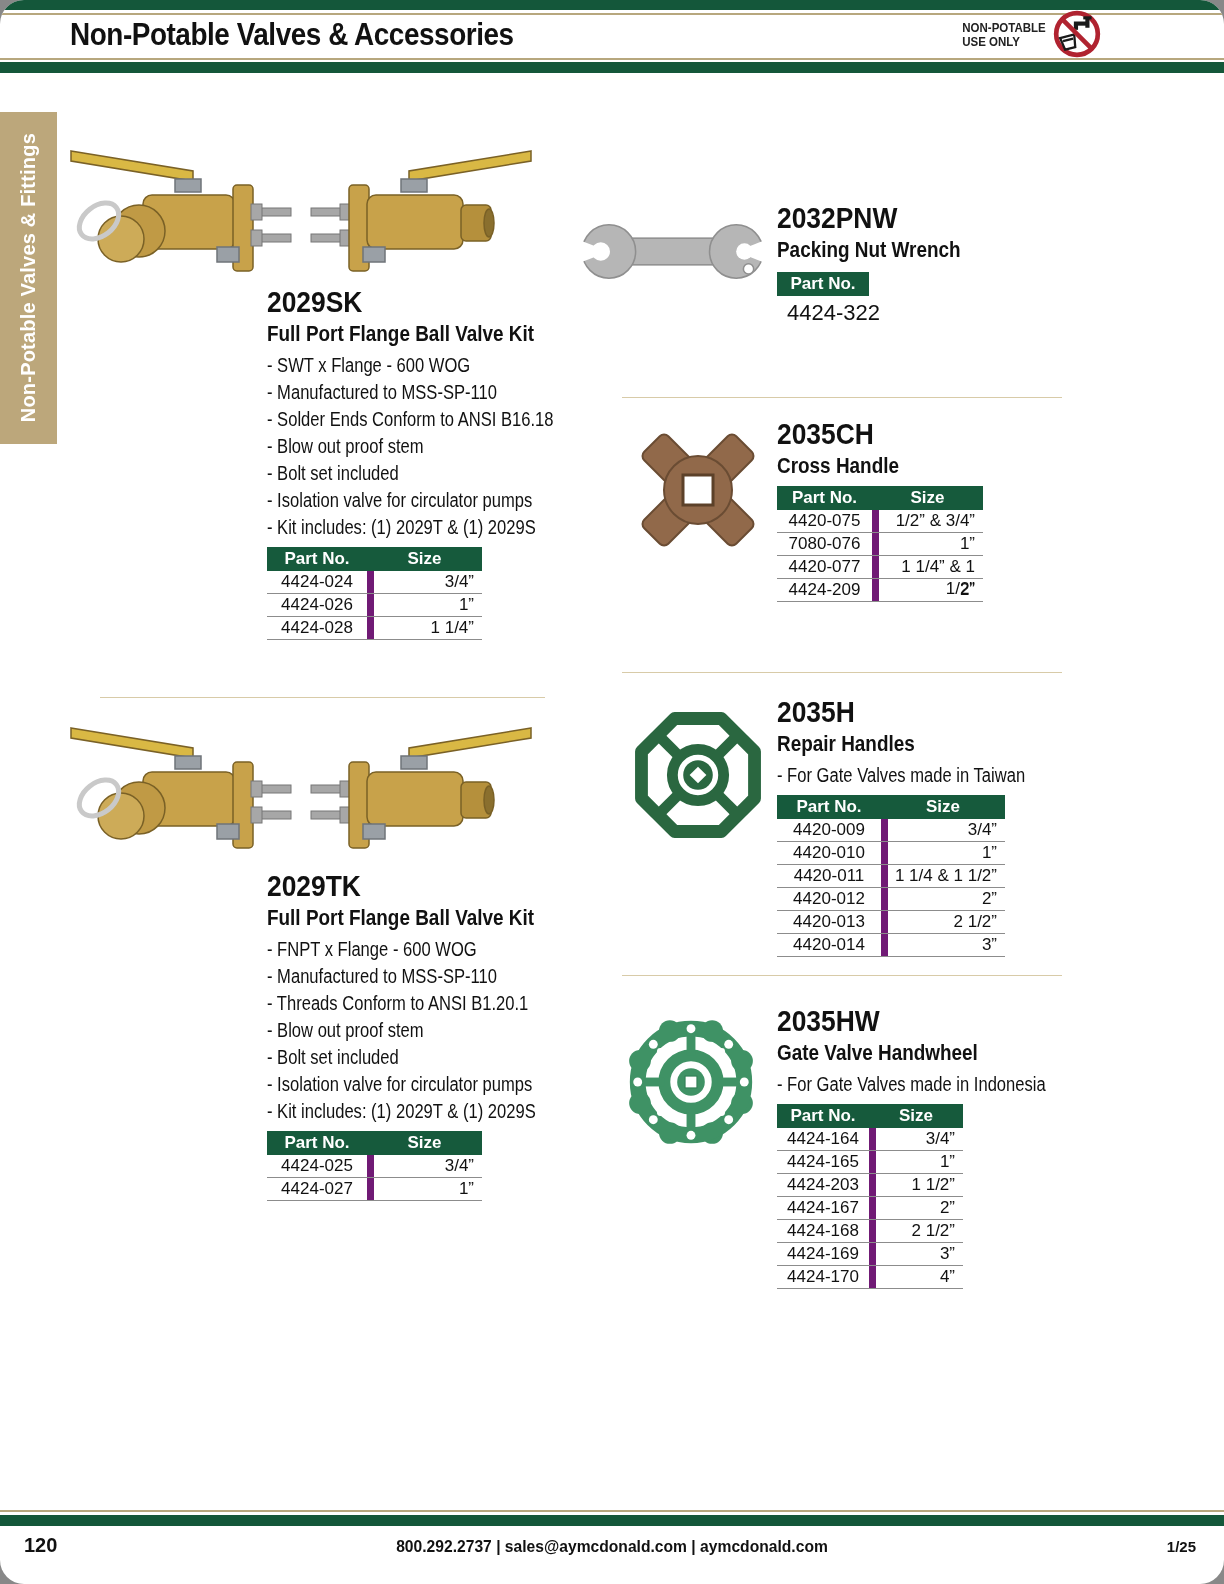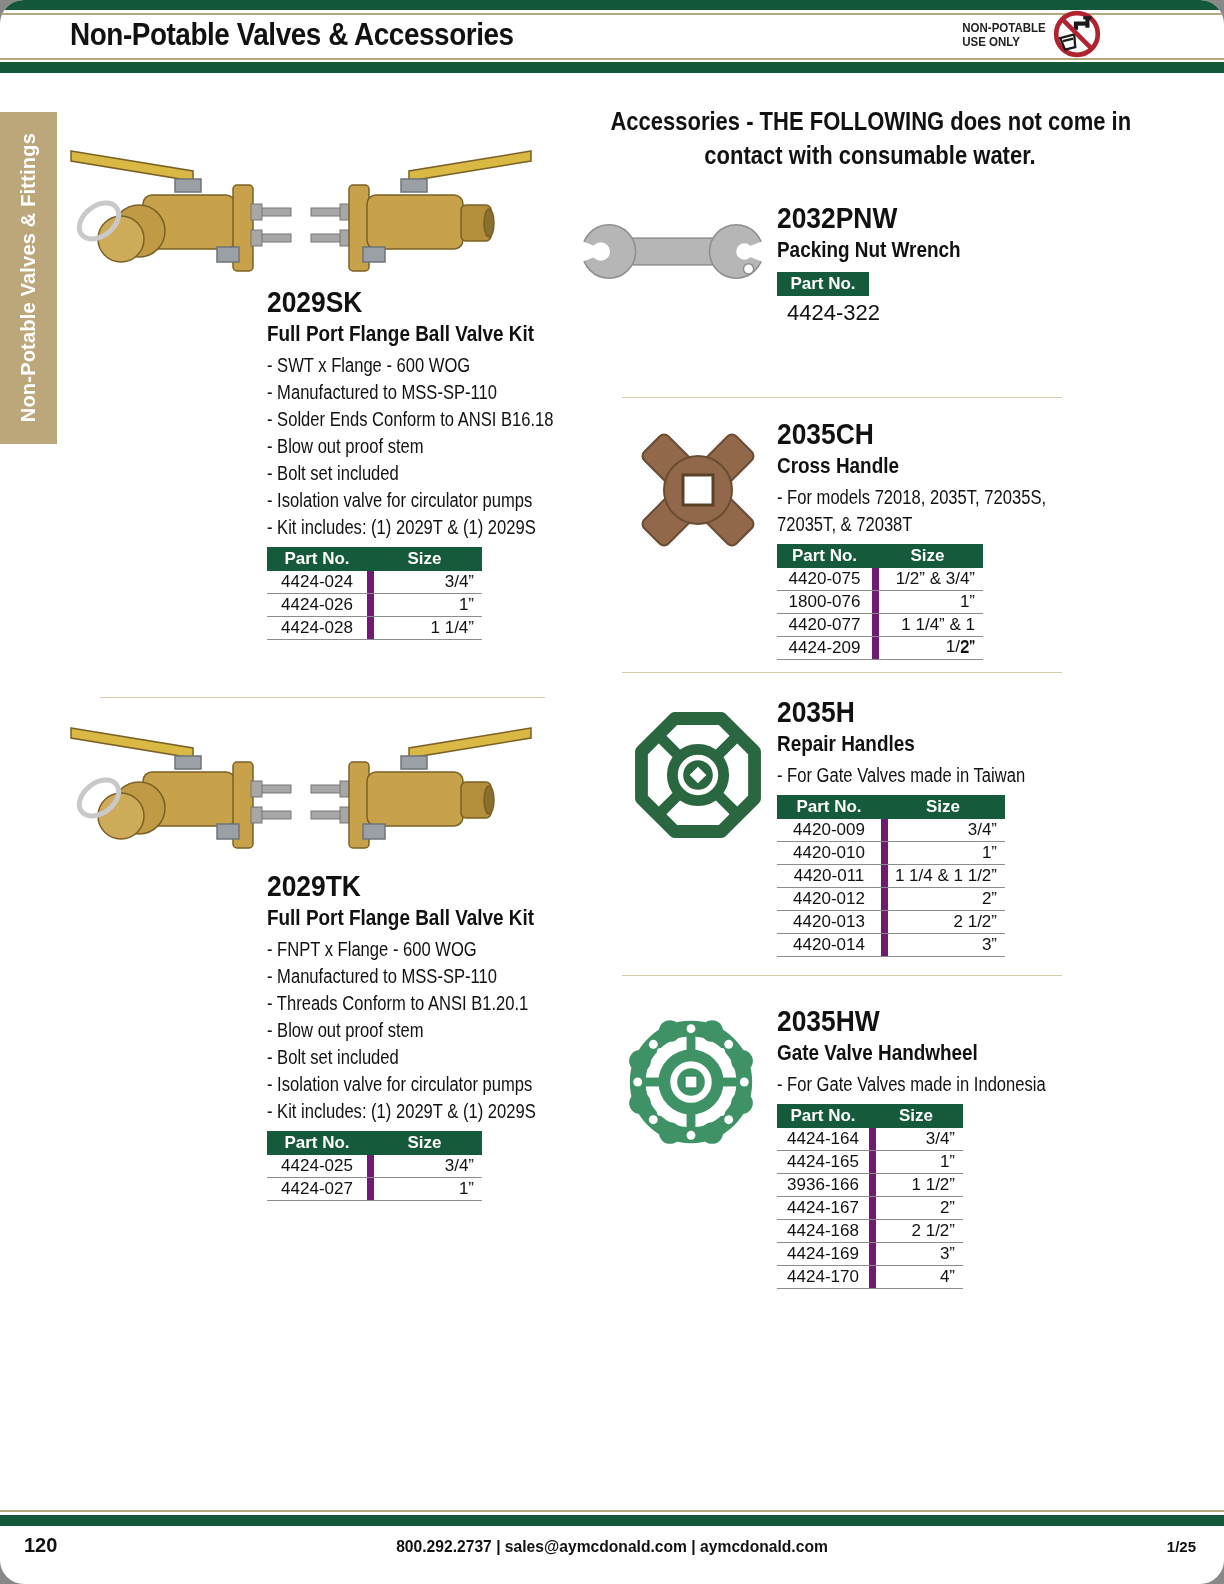--- a/index.html
+++ b/index.html
@@ -220,24 +220,20 @@
   <svg class="np-icon">
       <use href="#no-drink"></use>
     </svg>
   <div class="bar hdr-rule-bot"></div>
   <div class="bar hdr-green-bot"></div>
 
   <div class="side-tab">
     <span>Non-Potable Valves &amp; Fittings</span>
   </div>
 
-  <div class="intro">
-    <div>Accessories - THE FOLLOWING does not come in</div>
-    <div>contact with consumable water.</div>
-  </div>
 
   <svg class="imgbox" style="left:65px;top:135px;width:470px;height:165px">
       <use href="#valve-pair"></use>
     </svg>
 
   <div class="pblock" style="left:267px;top:284px;width:300px">
     <div class="model">2029SK</div>
     <div class="pname">Full Port Flange Ball Valve Kit</div>
     <div class="features">
         <div class="feature">- SWT x Flange - 600 WOG</div>
@@ -319,36 +315,32 @@
 
   <div class="divider" style="left:622px;top:397px;width:440px"></div>
 
   <svg class="imgbox" style="left:628px;top:425px;width:140px;height:130px">
       <use href="#cross-handle"></use>
     </svg>
 
   <div class="pblock" style="left:777px;top:416px;width:330px">
     <div class="model">2035CH</div>
     <div class="pname">Cross Handle</div>
-    <div class="features">
-        <div class="feature">- For models 72018, 2035T, 72035S,</div>
-        <div class="feature">72035T, &amp; 72038T</div>
-      </div>
     <div class="ptable" style="width:206px;--c0:95px">
       <div class="thead">
         <div class="c0">Part No.</div>
         <div class="c1">Size</div>
       </div>
       <div>
           <div class="trow">
             <div class="c0">4420-075</div>
             <div class="c1">1/2” &amp; 3/4”</div>
           </div>
           <div class="trow">
-            <div class="c0">1800-076</div>
+            <div class="c0">7080-076</div>
             <div class="c1">1”</div>
           </div>
           <div class="trow">
             <div class="c0">4420-077</div>
             <div class="c1">1 1/4” &amp; 1 1/2”</div>
           </div>
           <div class="trow">
             <div class="c0">4424-209</div>
             <div class="c1">2”</div>
           </div>
@@ -422,21 +414,21 @@
       <div>
           <div class="trow">
             <div class="c0">4424-164</div>
             <div class="c1">3/4”</div>
           </div>
           <div class="trow">
             <div class="c0">4424-165</div>
             <div class="c1">1”</div>
           </div>
           <div class="trow">
-            <div class="c0">3936-166</div>
+            <div class="c0">4424-203</div>
             <div class="c1">1 1/2”</div>
           </div>
           <div class="trow">
             <div class="c0">4424-167</div>
             <div class="c1">2”</div>
           </div>
           <div class="trow">
             <div class="c0">4424-168</div>
             <div class="c1">2 1/2”</div>
           </div>

